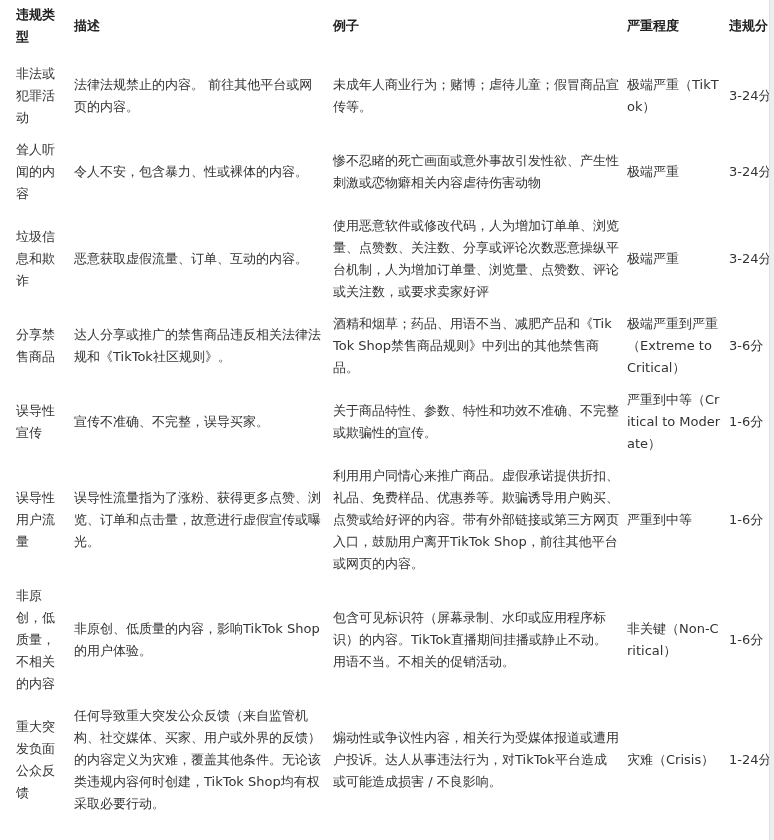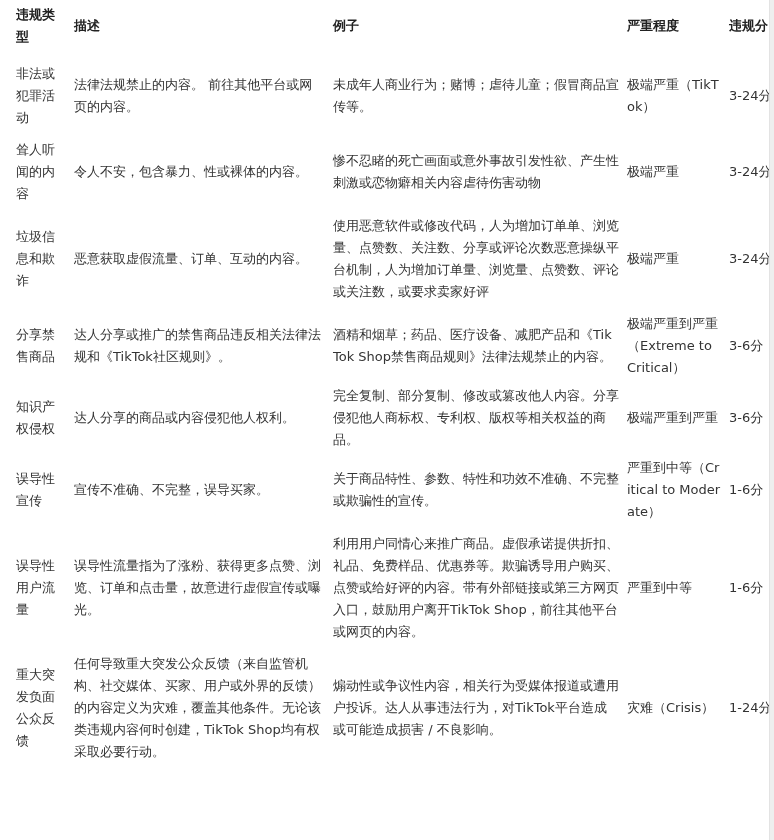--- a/index.html
+++ b/index.html
@@ -112,46 +112,46 @@
       <tr>
         <td>垃圾信息和欺诈</td>
         <td>恶意获取虚假流量、订单、互动的内容。</td>
         <td>使用恶意软件或修改代码，人为增加订单单、浏览量、点赞数、关注数、分享或评论次数恶意操纵平台机制，人为增加订单量、浏览量、点赞数、评论或关注数，或要求卖家好评</td>
         <td>极端严重</td>
         <td class="narrow">3-24分</td>
       </tr>
       <tr>
         <td>分享禁售商品</td>
         <td>达人分享或推广的禁售商品违反相关法律法规和《TikTok社区规则》。</td>
-        <td>酒精和烟草；药品、医疗设备、减肥产品和《TikTok Shop禁售商品规则》法律法规禁止的内容。</td>
+        <td>酒精和烟草；药品、用语不当、减肥产品和《TikTok Shop禁售商品规则》中列出的其他禁售商品。</td>
         <td>极端严重到严重（Extreme to Critical）</td>
-        <td class="narrow">3-6分</td>
-      </tr>
-      <tr class="tight">
-        <td>知识产权侵权</td>
-        <td>达人分享的商品或内容侵犯他人权利。</td>
-        <td>完全复制、部分复制、修改或篡改他人内容。分享侵犯他人商标权、专利权、版权等相关权益的商品。</td>
-        <td>极端严重到严重</td>
         <td class="narrow">3-6分</td>
       </tr>
       <tr>
         <td>误导性宣传</td>
         <td>宣传不准确、不完整，误导买家。</td>
         <td>关于商品特性、参数、特性和功效不准确、不完整或欺骗性的宣传。</td>
         <td>严重到中等（Critical to Moderate）</td>
         <td class="narrow">1-6分</td>
       </tr>
       <tr>
         <td>误导性用户流量</td>
         <td>误导性流量指为了涨粉、获得更多点赞、浏览、订单和点击量，故意进行虚假宣传或曝光。</td>
         <td>利用用户同情心来推广商品。虚假承诺提供折扣、礼品、免费样品、优惠券等。欺骗诱导用户购买、点赞或给好评的内容。带有外部链接或第三方网页入口，鼓励用户离开TikTok Shop，前往其他平台或网页的内容。</td>
         <td>严重到中等</td>
         <td class="narrow">1-6分</td>
       </tr>
       <tr>
+        <td>非原创，低质量，不相关的内容</td>
+        <td>非原创、低质量的内容，影响TikTok Shop的用户体验。</td>
+        <td>包含可见标识符（屏幕录制、水印或应用程序标识）的内容。TikTok直播期间挂播或静止不动。用语不当。不相关的促销活动。</td>
+        <td>非关键（Non-Critical）</td>
+        <td class="narrow">1-6分</td>
+      </tr>
+      <tr>
         <td>重大突发负面公众反馈</td>
         <td>任何导致重大突发公众反馈（来自监管机构、社交媒体、买家、用户或外界的反馈）的内容定义为灾难，覆盖其他条件。无论该类违规内容何时创建，TikTok Shop均有权采取必要行动。</td>
         <td>煽动性或争议性内容，相关行为受媒体报道或遭用户投诉。达人从事违法行为，对TikTok平台造成或可能造成损害 / 不良影响。</td>
         <td>灾难（Crisis）</td>
         <td class="narrow">1-24分</td>
       </tr>
     </tbody>
   </table>
 </div>
 <div class="edge"></div>

